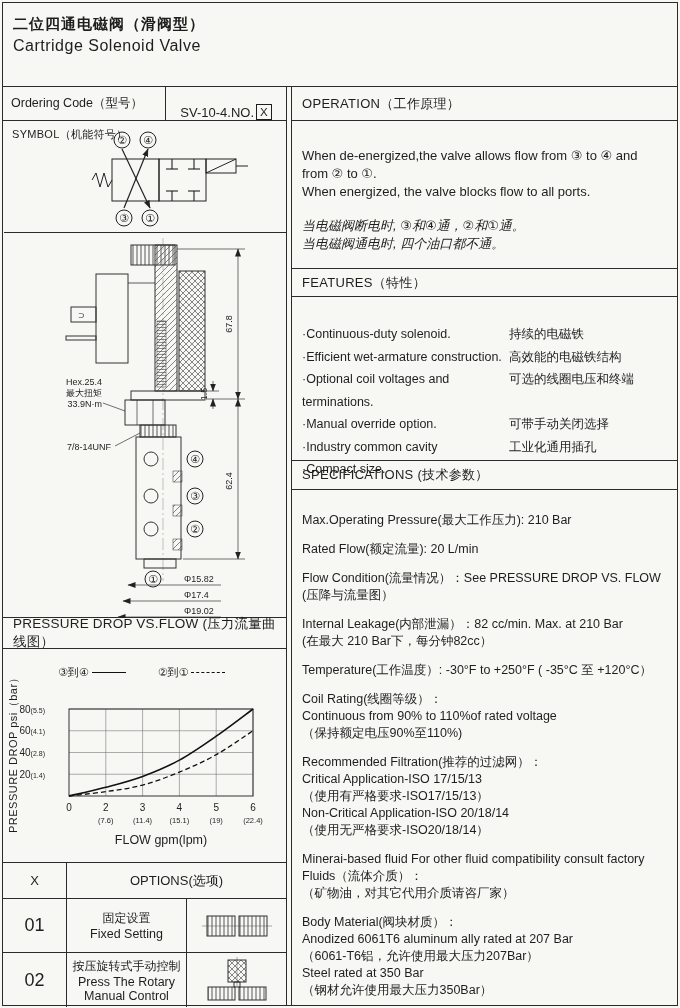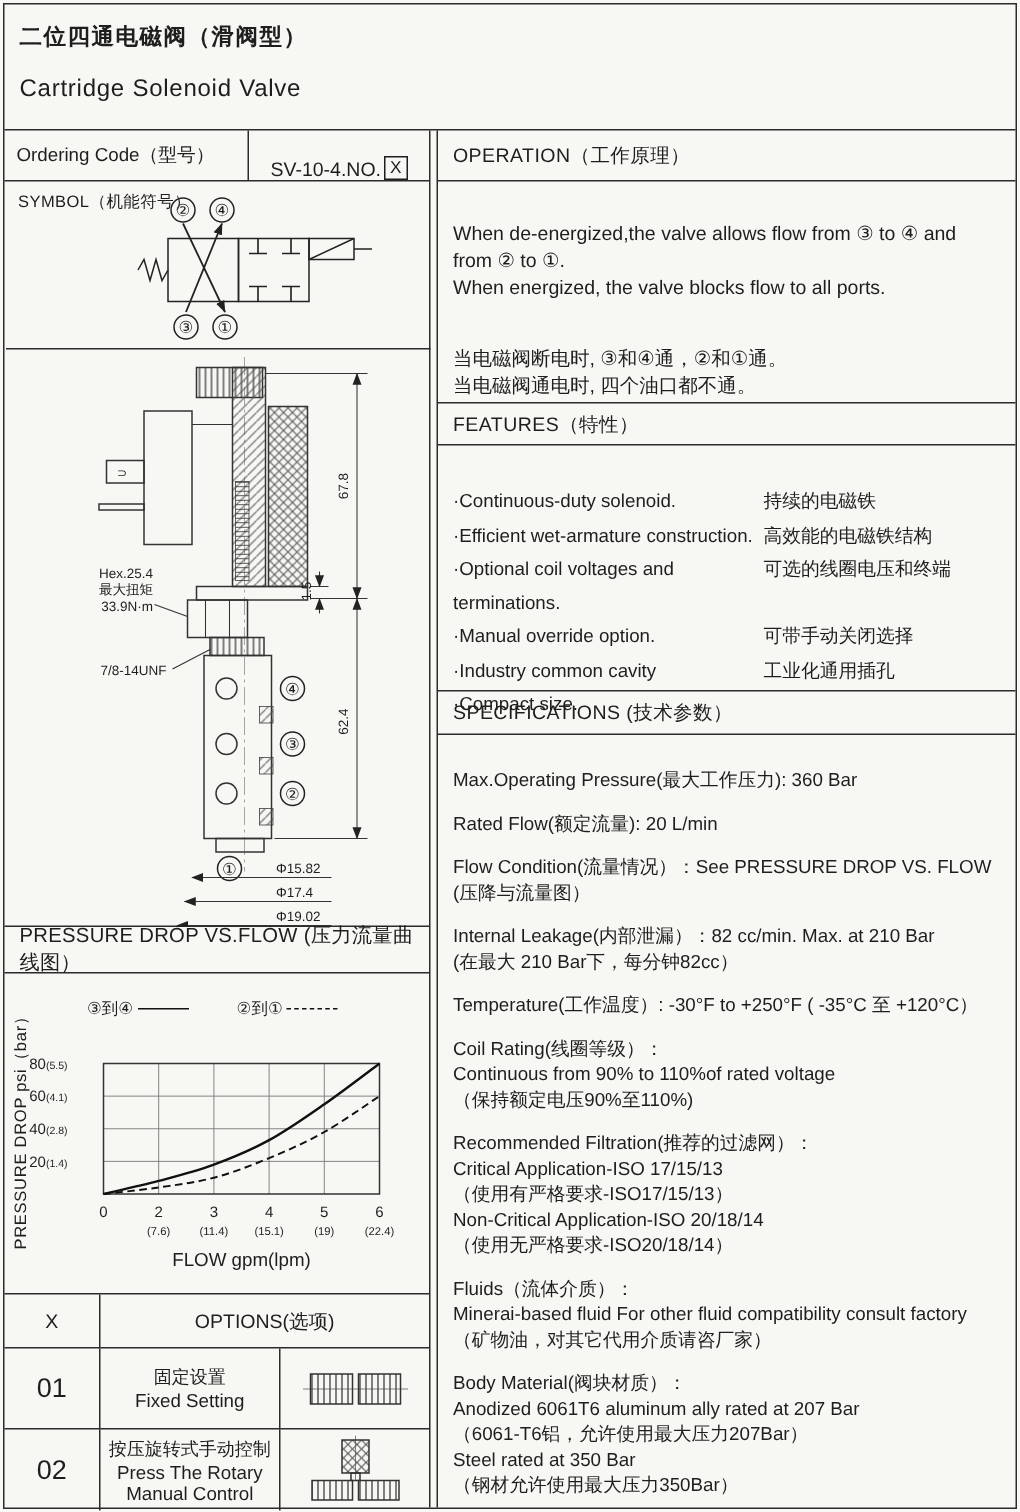--- a/index.html
+++ b/index.html
@@ -5,21 +5,21 @@
   :root{ --ink:#2b2b2b; --txt:#1e1e1e; --bg:#f7f7f4; }
   html,body{margin:0;padding:0;}
   body{width:680px;height:1008px;position:relative;background:var(--bg);
        font-family:"Liberation Sans","DejaVu Sans",sans-serif;color:var(--txt);}
   .sheet{position:absolute;inset:2px;border:1px solid var(--ink);}
   .abs{position:absolute;box-sizing:border-box;}
   
   .title-block{left:0;top:0;width:100%;height:84px;border-bottom:1px solid var(--ink);padding:12px 0 0 10px;}
   .t-zh{font-size:15px;font-weight:bold;letter-spacing:1px;}
   .t-en{font-size:16px;letter-spacing:1.5px;margin-top:3px;}
-  .t-en2{font-size:16px;letter-spacing:0.5px;margin-top:17px;}
+  .t-en2{font-size:16px;letter-spacing:0.5px;margin-top:3px;}
   
   .col-left{left:0;top:84px;width:284px;bottom:0;border-right:1px solid var(--ink);}
   .col-right{left:288px;top:84px;right:0;bottom:0;border-left:1px solid var(--ink);}
   
   .ordering-row{left:0;top:0;width:100%;height:34px;border-bottom:1px solid var(--ink);display:flex;}
   .ordering-label{width:154px;border-right:1px solid var(--ink);display:flex;align-items:center;padding-left:8px;font-size:12.5px;}
   .ordering-code{flex:1;display:flex;align-items:flex-end;justify-content:center;font-size:13px;}
   .xbox{display:inline-block;border:1px solid var(--txt);padding:0 3px;margin-left:2px;font-size:11.5px;line-height:14px;}
   .symbol-box{left:1px;top:34px;width:100%;height:112px;border-bottom:1px solid var(--ink);}
   .symbol-label{position:absolute;left:8px;top:6px;font-size:11px;letter-spacing:0.3px;}
@@ -40,21 +40,21 @@
   .options-table .cell.last{border-right:none;}
   .opt-head{font-size:13px;}
   .opt-code{font-size:18px;}
   .opt-zh{font-size:12px;}
   .opt-en{font-size:12.5px;}
   
   .sec-head{left:0;width:100%;border-bottom:1px solid var(--ink);display:flex;align-items:center;
       padding-left:10px;font-size:13px;letter-spacing:0.3px;}
   .op-head{top:0;height:34px;}
   .op-body{top:34px;height:148px;border-bottom:1px solid var(--ink);padding:26px 14px 0 10px;font-size:13px;line-height:18px;}
-  .op-zh{margin-top:29px;}
+  .op-zh{margin-top:16px;font-style:italic;}
   .ft-head{top:182px;height:28px;}
   .ft-body{top:210px;height:164px;border-bottom:1px solid var(--ink);padding:26px 10px 0 10px;}
   .ft-row{display:grid;grid-template-columns:1fr 158px;font-size:12.5px;line-height:22.5px;}
   .sp-head{top:374px;height:29px;}
   .sp-body{top:403px;bottom:0;padding:22px 8px 0 10px;font-size:12.5px;line-height:17px;}
   .sp-body .para{margin-bottom:12px;}
   svg text{fill:var(--txt);}
   .dimtxt{font-size:9px;}
 </style>
 </head>
@@ -347,21 +347,21 @@
           <span>工业化通用插孔</span>
         </div>
         <div class="ft-row">
           <span>·Compact size.</span>
         </div>
       </div>
 
     <div class="abs sec-head sp-head">SPECIFICATIONS (技术参数）</div>
     <div class="abs sp-body" id="specs-body">
         <div class="para">
-          <div>Max.Operating Pressure(最大工作压力): 360 Bar</div>
+          <div>Max.Operating Pressure(最大工作压力): 210 Bar</div>
         </div>
         <div class="para">
           <div>Rated Flow(额定流量): 20 L/min</div>
         </div>
         <div class="para">
           <div>Flow Condition(流量情况）：See PRESSURE DROP VS. FLOW</div>
           <div>(压降与流量图）</div>
         </div>
         <div class="para">
           <div>Internal Leakage(内部泄漏）：82 cc/min. Max. at 210 Bar</div>
@@ -376,22 +376,22 @@
           <div>（保持额定电压90%至110%)</div>
         </div>
         <div class="para">
           <div>Recommended Filtration(推荐的过滤网）：</div>
           <div>Critical Application-ISO 17/15/13</div>
           <div>（使用有严格要求-ISO17/15/13）</div>
           <div>Non-Critical Application-ISO 20/18/14</div>
           <div>（使用无严格要求-ISO20/18/14）</div>
         </div>
         <div class="para">
+          <div>Minerai-based fluid For other  fluid compatibility consult  factory</div>
           <div>Fluids（流体介质）：</div>
-          <div>Minerai-based fluid For other  fluid compatibility consult  factory</div>
           <div>（矿物油，对其它代用介质请咨厂家）</div>
         </div>
         <div class="para">
           <div>Body Material(阀块材质）：</div>
           <div>Anodized 6061T6 aluminum ally rated at 207 Bar</div>
           <div>（6061-T6铝，允许使用最大压力207Bar）</div>
           <div>Steel rated at 350 Bar</div>
           <div>（钢材允许使用最大压力350Bar）</div>
         </div>
       </div>

